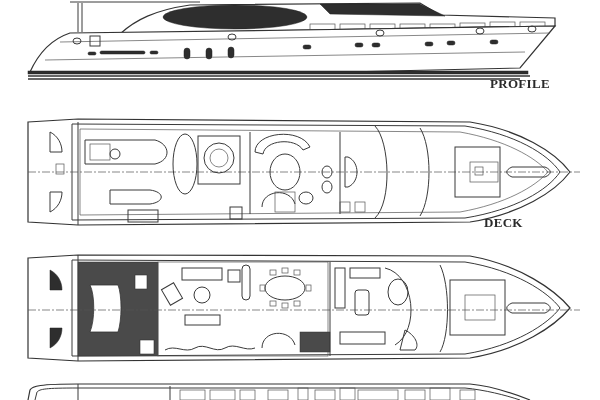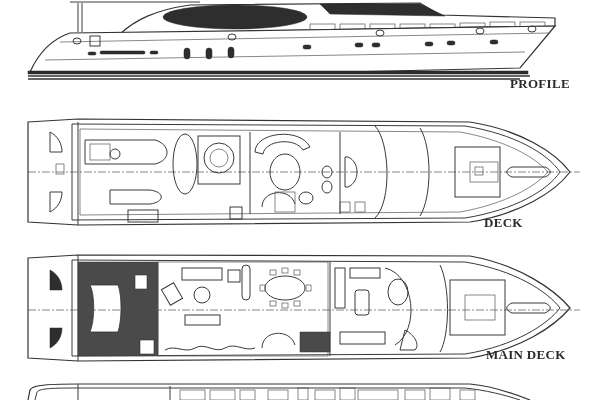--- a/index.html
+++ b/index.html
@@ -61,21 +61,21 @@
       <rect x="372" y="43" width="8" height="4" rx="2" class="dark"></rect>
       <rect x="425" y="42" width="8" height="4" rx="2" class="dark"></rect>
       <rect x="447" y="41" width="8" height="4" rx="2" class="dark"></rect>
       <rect x="490" y="40" width="8" height="4" rx="2" class="dark"></rect>
     </g>
 
     <rect x="28" y="71" width="500" height="3" class="dark"></rect>
     <line x1="28" y1="76" x2="530" y2="76" stroke="#333" stroke-width="1.5"></line>
     <line x1="28" y1="79" x2="520" y2="79" stroke="#333" stroke-width="1.5"></line>
   </svg>
-  <div class="label" style="left:510px; top:76px;">PROFILE</div>
+  <div class="label" style="left:490px; top:76px;">PROFILE</div>
 </div>
 
 <div class="view" style="top:92px; height:140px;">
   <svg width="600" height="140">
     <path d="M28,30 L78,27 L470,30 C520,38 555,60 570,80 C555,100 520,122 470,130 L78,133 L28,130 Z" class="hull"></path>
     <path d="M72,32 L465,34 C515,42 548,62 560,80 C548,98 515,118 465,126 L72,128 Z" class="ln"></path>
     <path d="M80,37 L460,40 C505,48 535,65 548,80 C535,95 505,112 460,120 L80,123 Z" class="lnt"></path>
     <line x1="78" y1="30" x2="78" y2="133" class="ln"></line>
 
     <line x1="28" y1="80" x2="580" y2="80" class="cl"></line>
@@ -177,21 +177,20 @@
     <path d="M385,28 C415,35 420,90 395,105" class="ln"></path>
     <ellipse cx="398" cy="52" rx="10" ry="13" class="ln"></ellipse>
     <path d="M405,90 C415,95 420,105 415,110 L400,110 Z" class="ln"></path>
 
     <path d="M440,25 C450,45 450,95 440,112" class="ln"></path>
 
     <rect x="450" y="40" width="55" height="55" class="ln"></rect>
     <rect x="465" y="55" width="30" height="25" class="lnt"></rect>
     <path d="M512,63 L545,63 C552,66 552,70 545,73 L512,73 C505,70 505,66 512,63 Z" class="ln"></path>
   </svg>
-  <div class="label" style="left:486px; top:107px;">MAIN DECK</div>
 </div>
 
 <div class="view" style="top:370px; height:30px;">
   <svg width="600" height="30">
     <path d="M28,30 L30,20 C32,16 40,14 78,14 L470,14 C490,16 510,22 530,30" class="hull"></path>
     <path d="M35,30 L37,22 C40,19 45,18 78,18 L465,18 C485,20 505,25 520,30" class="ln"></path>
     <line x1="78" y1="14" x2="78" y2="30" class="ln"></line>
     <line x1="170" y1="16" x2="170" y2="30" class="ln"></line>
     <g class="lnt">
       <rect x="180" y="20" width="25" height="10"></rect>

